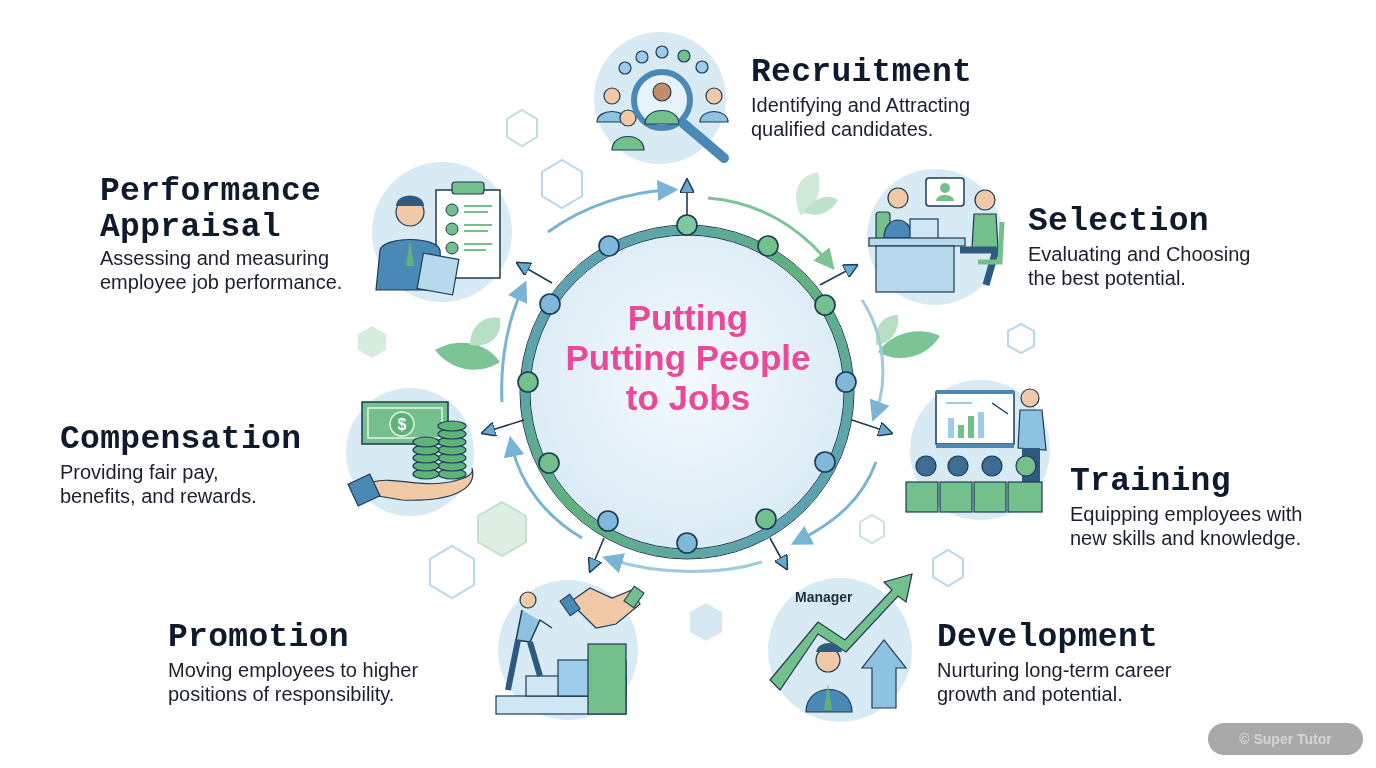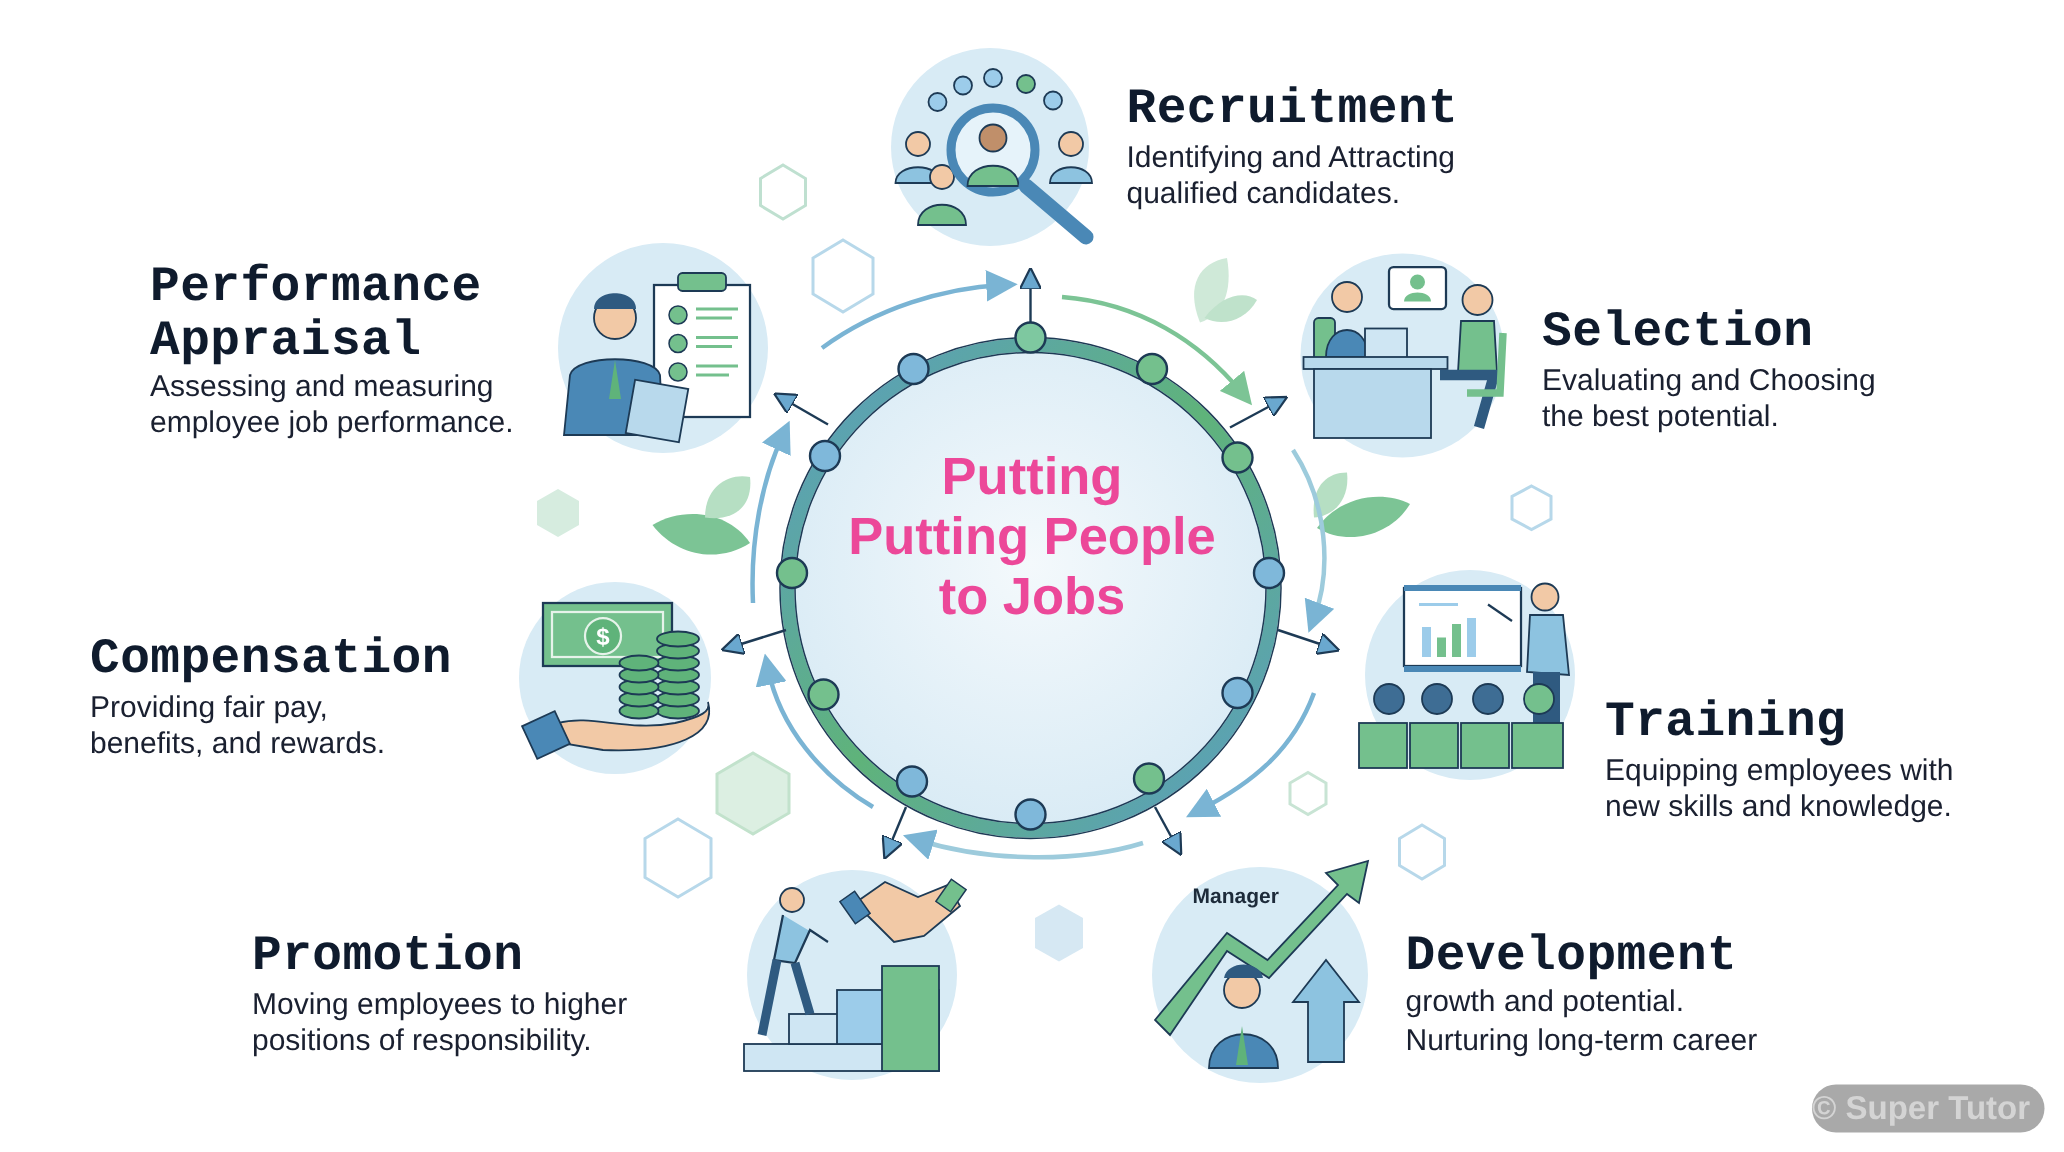--- a/index.html
+++ b/index.html
@@ -15,21 +15,21 @@
 
   .label { position: absolute; }
   .label .h { font-size: 33px; font-weight: 700; color: #0f1b2d; line-height: 36px; letter-spacing: 0.3px; font-family: Liberation Mono, monospace; }
   .label .d { font-size: 20px; font-weight: 400; color: #1a2030; line-height: 24px; }
   .label.right { text-align: left; }
   .label.left { text-align: left; }
 
   .watermark {
     position: absolute; left: 1208px; top: 723px; width: 155px; height: 32px;
     border-radius: 16px; background: #a9a9a9; color: #d4d4d4;
-    font-size: 22px; font-weight: 700; text-align: left; line-height: 32px;
+    font-size: 14px; font-weight: 700; text-align: center; line-height: 32px;
   }
   .mgr { position: absolute; left: 795px; top: 589px; font-size: 14px; font-weight: 700; color: #1d2b3a; }
 </style>
 </head>
 <body>
 
 <div class="stage">
 
 <svg class="bg" viewBox="0 0 1376 768">
   <defs>
@@ -271,22 +271,22 @@
 </div>
 
 <div class="label left" style="left:1070px; top:422px;margin-top:42px;">
   <div class="h">Training</div>
   <div class="d" style="margin-top:2px;">Equipping employees with</div>
   <div class="d">new skills and knowledge.</div>
 </div>
 
 <div class="label left" style="left:937px; top:620px;">
   <div class="h">Development</div>
+  <div class="d" style="margin-top:2px;">Nurturing long-term career</div>
   <div class="d">growth and potential.</div>
-  <div class="d" style="margin-top:2px;">Nurturing long-term career</div>
 </div>
 <div class="mgr">Manager</div>
 
 <div class="label right" style="left:168px; top:620px; width:300px;">
   <div class="h">Promotion</div>
   <div class="d" style="margin-top:2px;">Moving employees to higher</div>
   <div class="d">positions of responsibility.</div>
 </div>
 
 <div class="label right" style="left:60px; top:422px; width:268px;">

